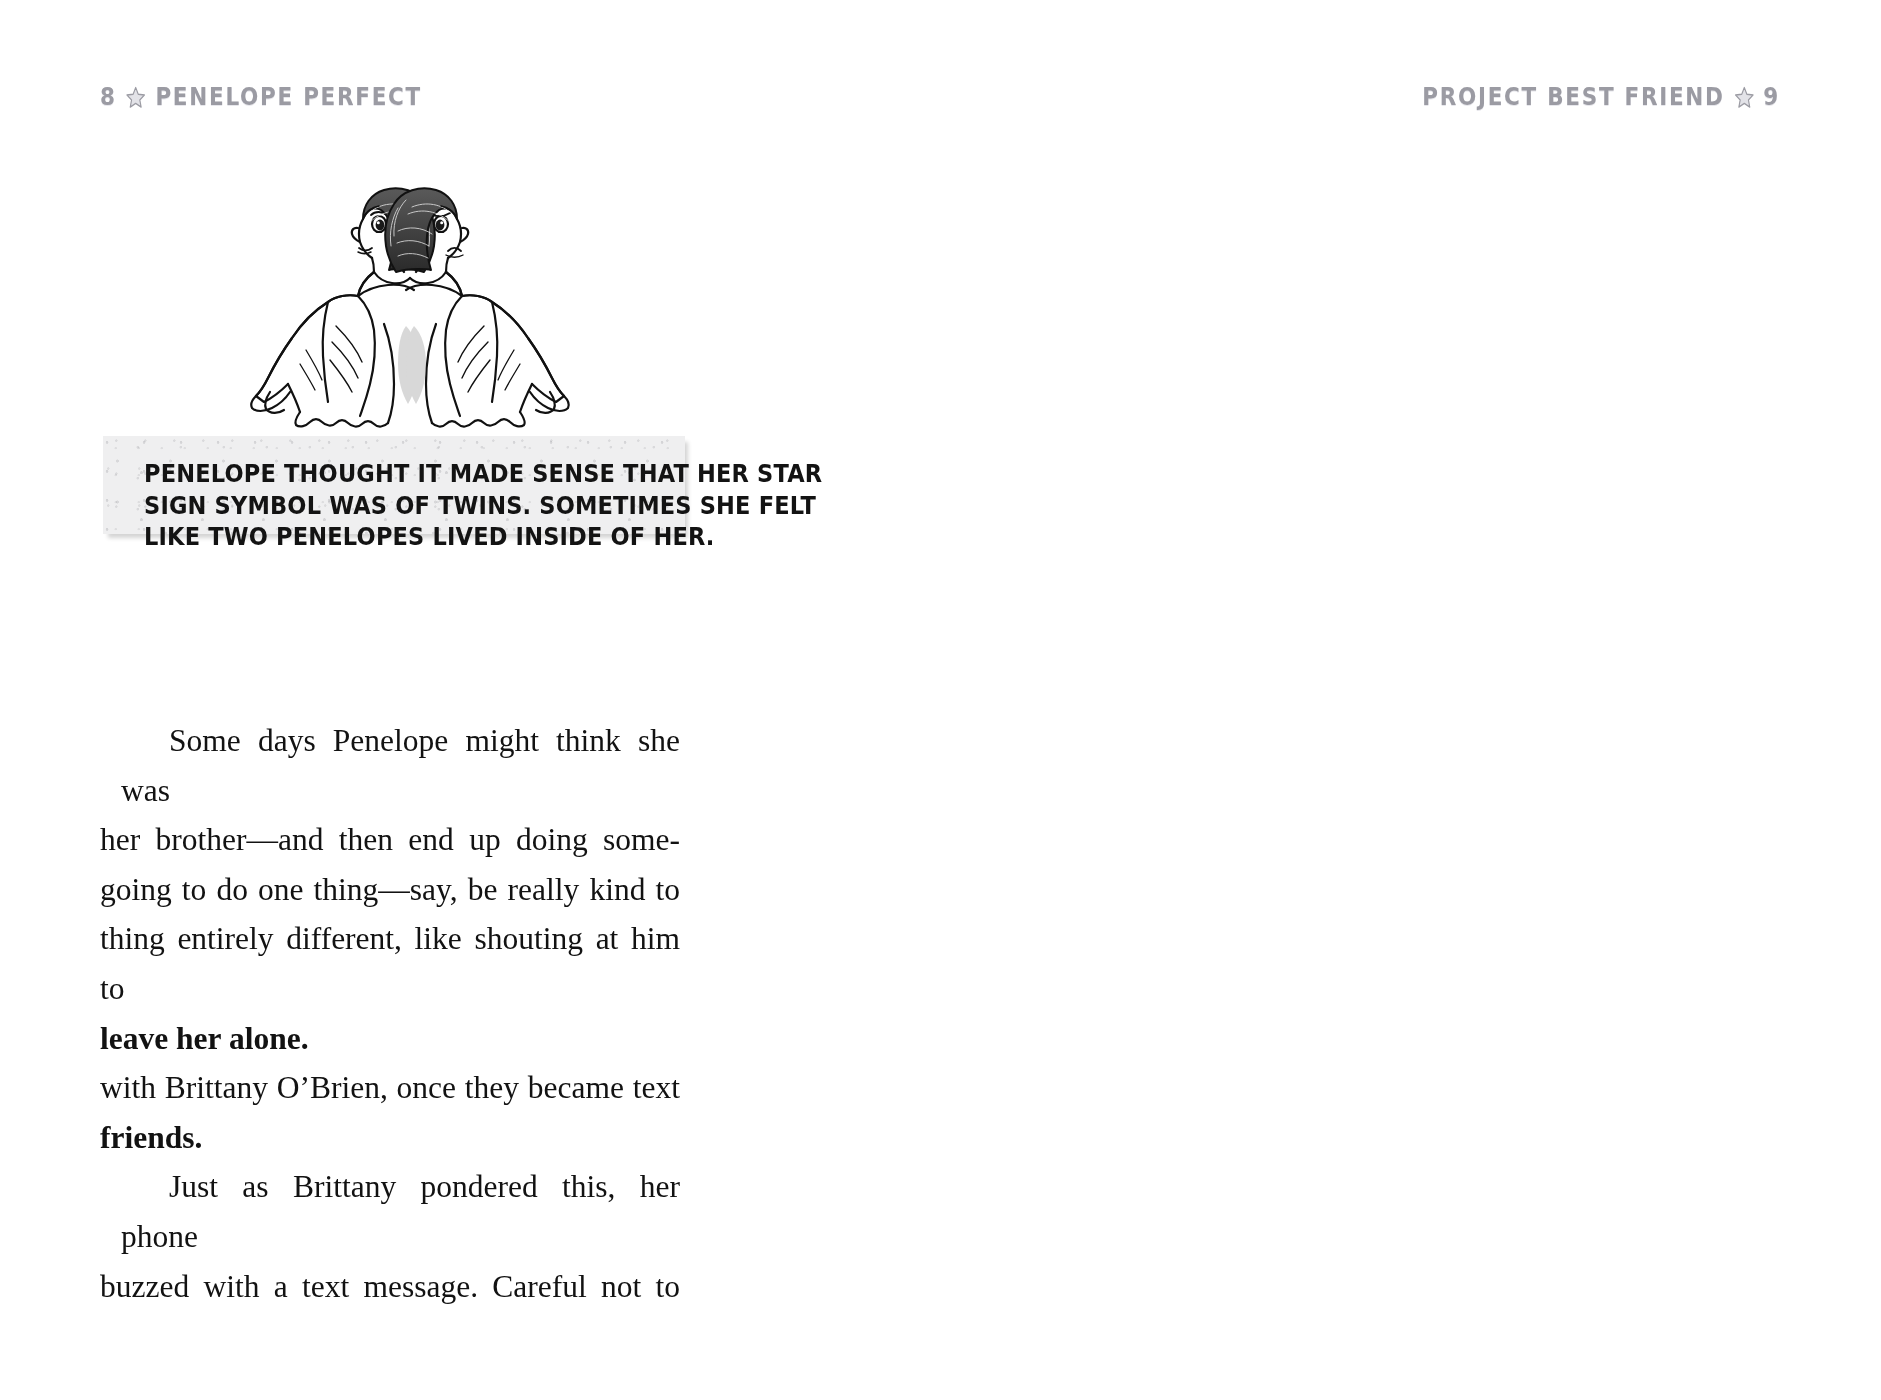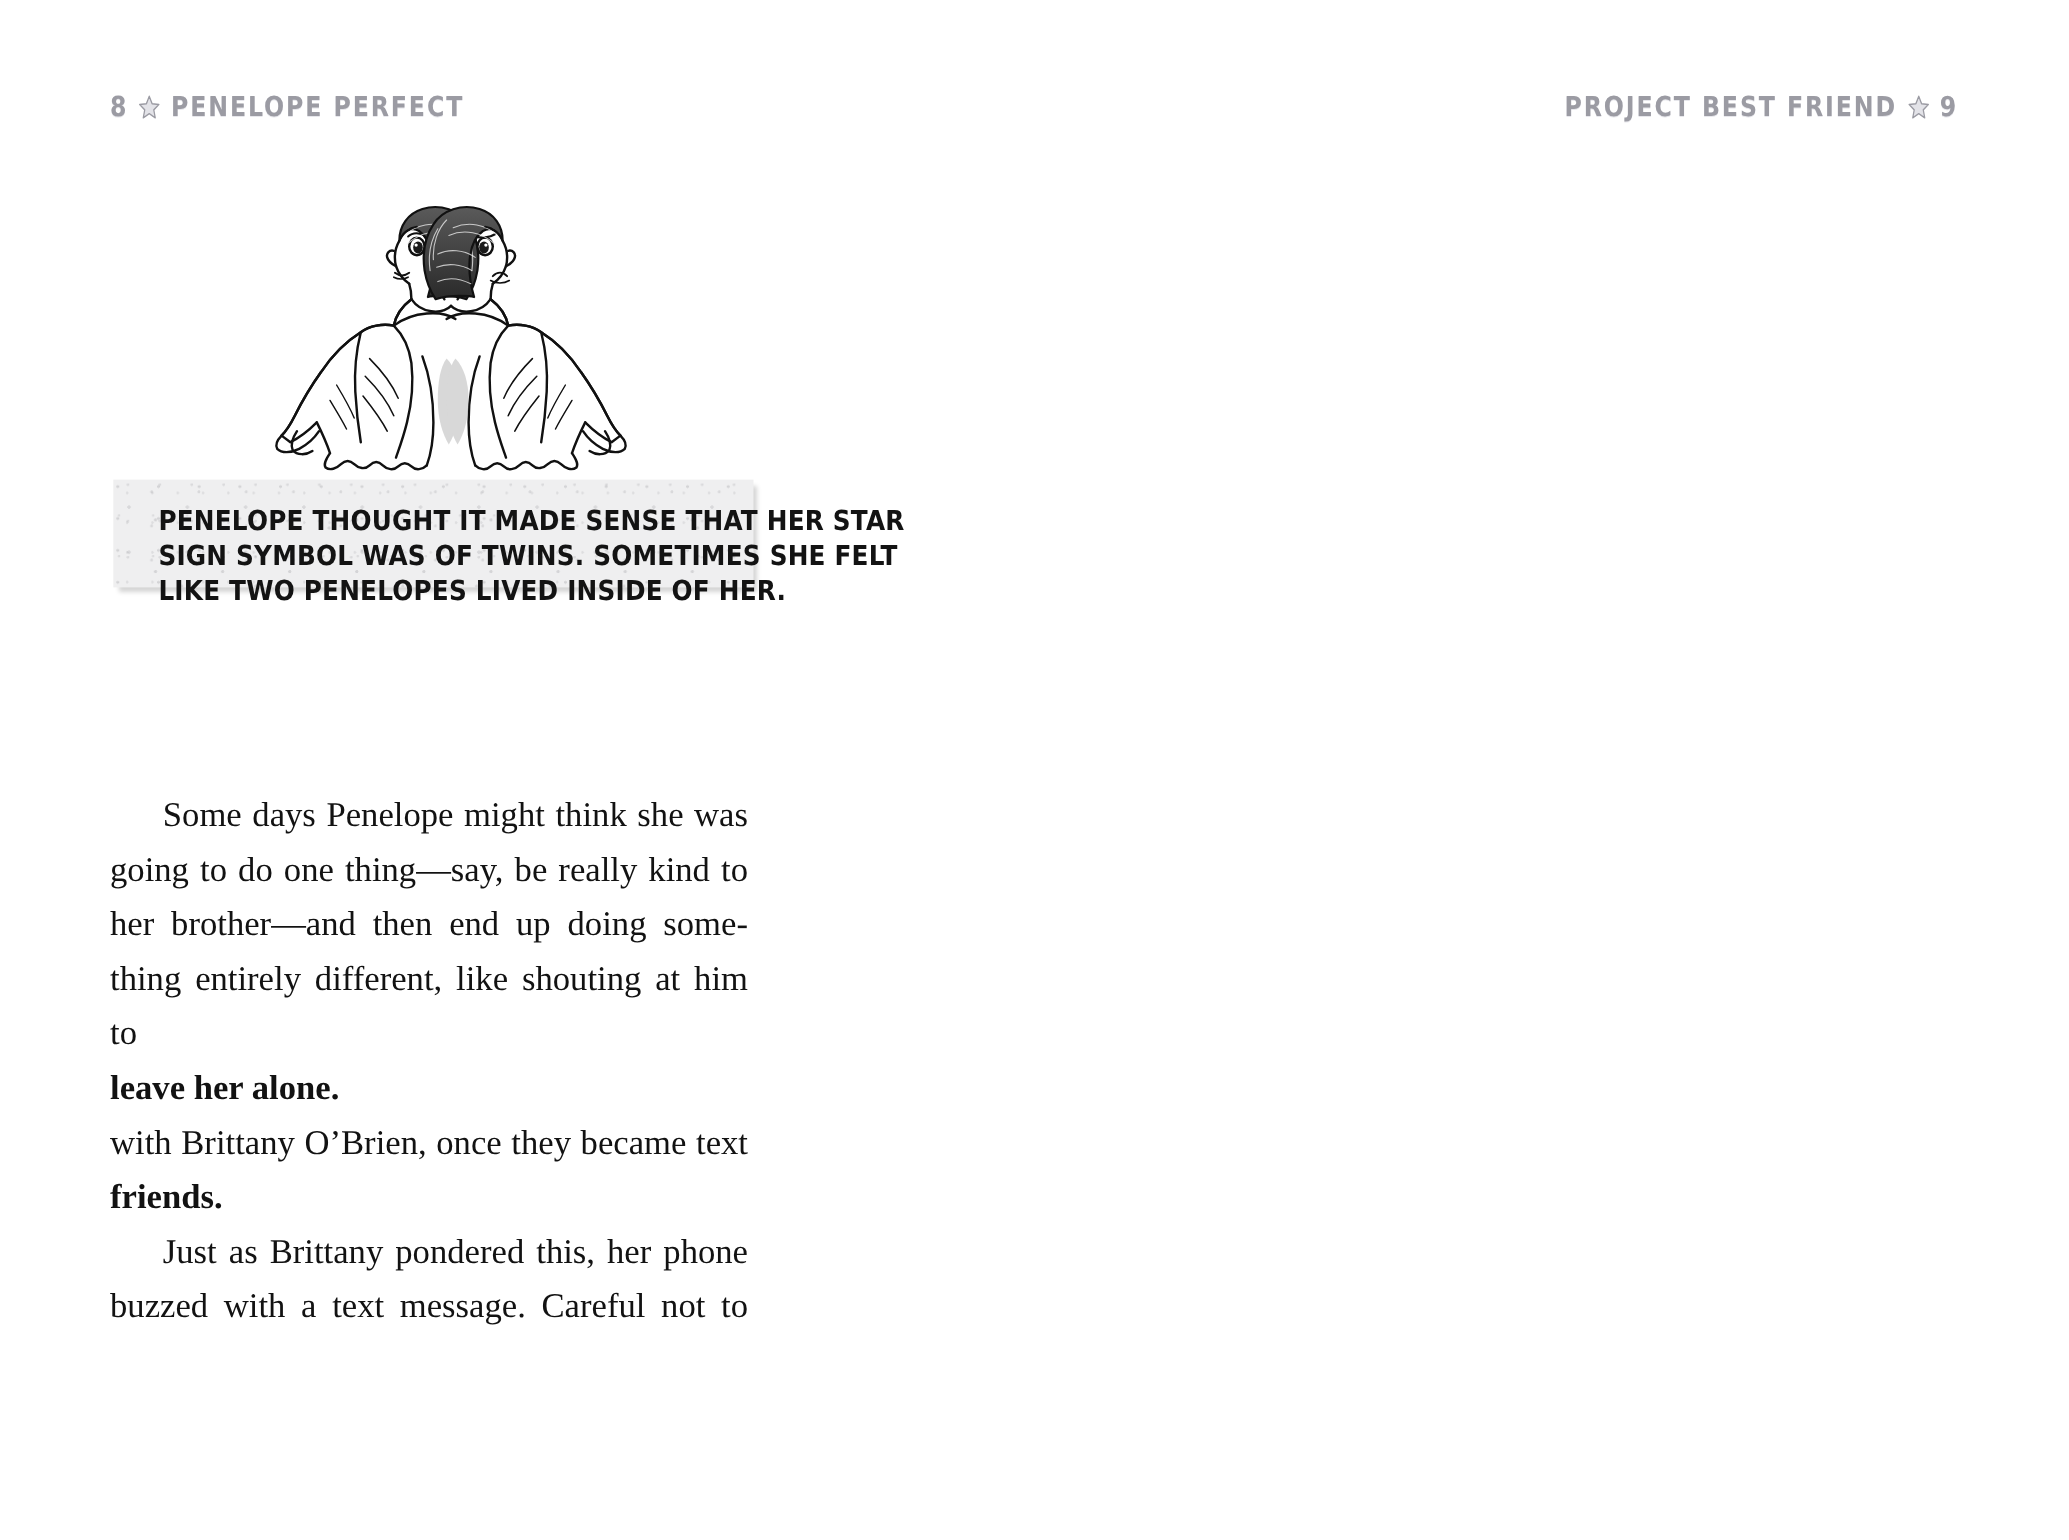--- a/index.html
+++ b/index.html
@@ -131,21 +131,21 @@
   .line {
     display: block;
     text-align: justify;
     text-align-last: justify;
     white-space: normal;
   }
   .line.last {
     text-align-last: left;
     font-weight: bold;
   }
-  .line.indent { text-indent: 48px; }
+  .line.indent { text-indent: 48px; margin-left: 21px; }
 </style>
 </head>
 <body>
 
 <div class="spread">
 
   <div class="page page-left">
 
     <div class="runhead runhead-left">
       <span>8</span>
@@ -297,22 +297,22 @@
 
     <div class="caption-box">
       <div class="caption-line">PENELOPE THOUGHT IT MADE SENSE THAT HER STAR</div>
       <div class="caption-line">SIGN SYMBOL WAS OF TWINS. SOMETIMES SHE FELT</div>
       <div class="caption-line">LIKE TWO PENELOPES LIVED INSIDE OF HER.</div>
     </div>
 
     <div class="column col-left">
       <p>
         <span class="line indent">Some days Penelope might think she was</span>
+        <span class="line">her brother—and then end up doing some-</span>
         <span class="line">going to do one thing—say, be really kind to</span>
-        <span class="line">her brother—and then end up doing some-</span>
         <span class="line">thing entirely different, like shouting at him to</span>
         <span class="line last">leave her alone.</span>
       </p>
       <p>
         <span class="line">with Brittany O’Brien, once they became text</span>
         <span class="line last">friends.</span>
       </p>
       <p>
         <span class="line indent">Just as Brittany pondered this, her phone</span>
         <span class="line">buzzed with a text message. Careful not to</span>

